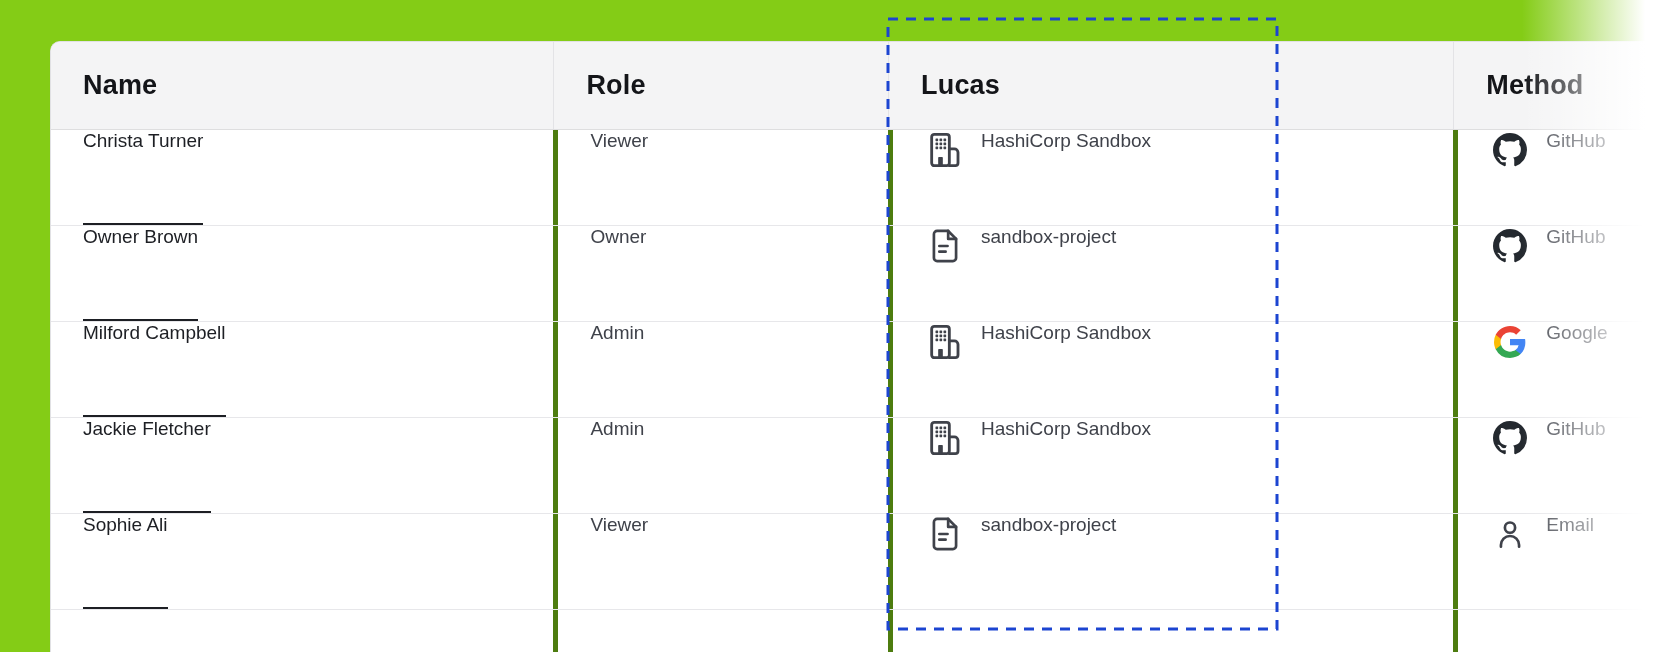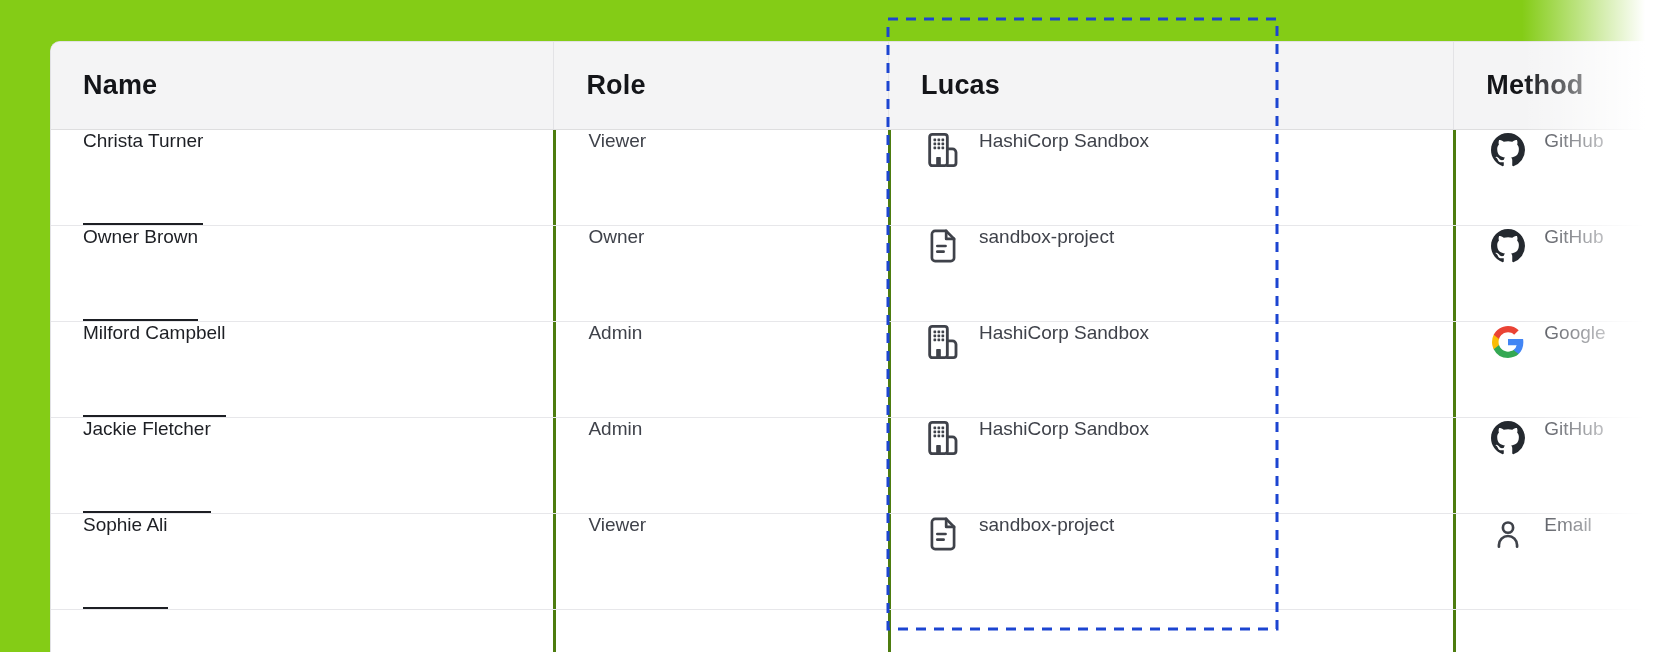--- a/index.html
+++ b/index.html
@@ -48,21 +48,21 @@
     height: 96px;
     background: #ffffff;
     border-bottom: 1px solid #e7e7ea;
   }
   .td {
     display: flex;
     padding-left: 32px;
     font-size: 19px;
     color: #3f424a;
   }
-  .td + .td { border-left: 3px solid #4d7c0f; }
+  .td + .td { border-left: 5px solid #4d7c0f; }
 
   .col-name   { width: 503px; }
   .col-role   { width: 335px; }
   .col-scope  { width: 566px; }
   .col-method { width: 296px; }
 
   .name-link {
     display: inline-block;
     color: #1d1f24;
     font-weight: 500;

